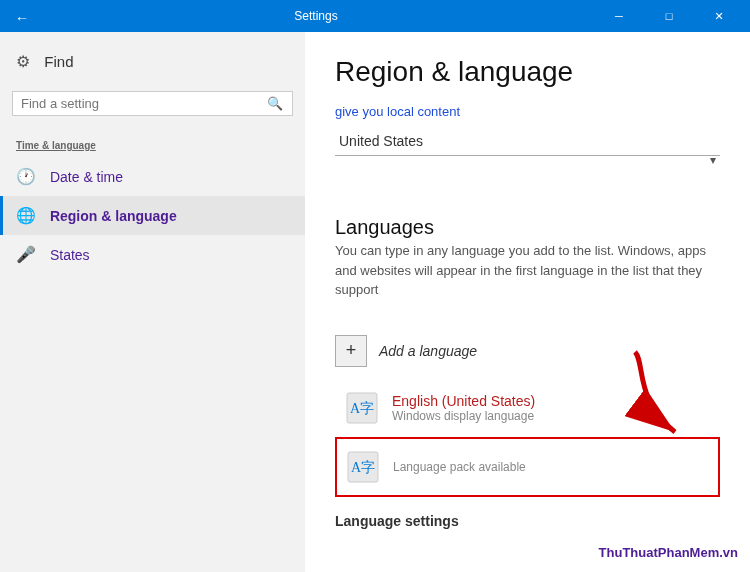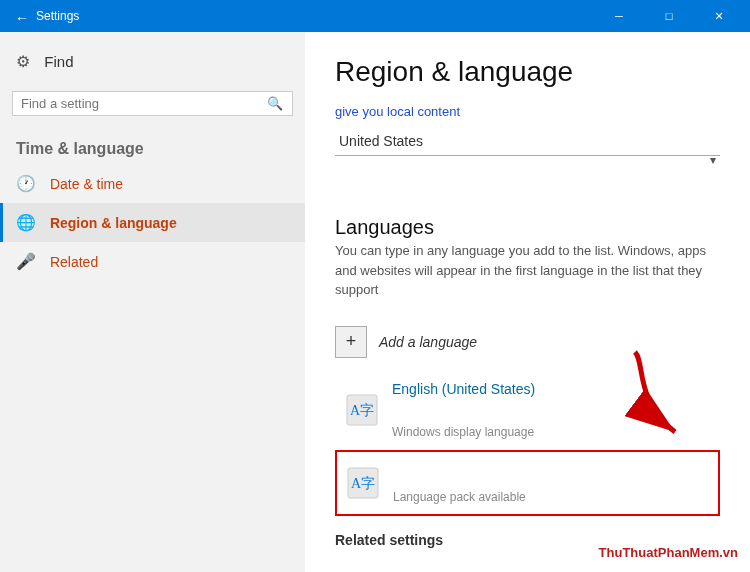--- a/index.html
+++ b/index.html
@@ -30,20 +30,21 @@
       justify-content: center;
       color: #fff;
       cursor: pointer;
       font-size: 14px;
     }
     .titlebar-title {
       color: #fff;
       font-size: 12px;
       margin-left: 0;
       flex: 1;
+      text-align: center;
     }
     .titlebar-controls {
       display: flex;
       gap: 4px;
     }
     .titlebar-btn {
       width: 46px;
       height: 32px;
       display: flex;
       align-items: center;
@@ -102,46 +103,47 @@
       flex: 1;
       background: transparent;
     }
     .search-icon-btn {
       color: #555;
       font-size: 13px;
       cursor: pointer;
     }
 
     .sidebar-section-label {
-      font-size: 16px;
+      font-size: 10px;
       color: #666;
       padding: 16px 16px 6px 16px;
       font-weight: 600;
       text-transform: none;
+      text-decoration: underline;
     }
 
     .sidebar-item {
       display: flex;
       align-items: center;
       padding: 10px 16px;
       cursor: pointer;
       gap: 14px;
     }
     .sidebar-item.active {
       background: #e5e5e5;
       border-left: 3px solid #0078d7;
       padding-left: 13px;
     }
     .sidebar-item-icon {
       font-size: 16px;
       color: #0078d7;
     }
     .sidebar-item-label {
       font-size: 14px;
-      color: #c2410c;
+      color: #4c1d95;
     }
     .sidebar-item.active .sidebar-item-label {
       font-weight: 600;
     }
 
     
     .content {
       flex: 1;
       padding: 24px 30px;
       overflow-y: auto;
@@ -190,21 +192,21 @@
 
     .languages-title {
       font-size: 20px;
       font-weight: 300;
       color: #111;
       margin-bottom: 2px;
     }
     .languages-desc {
       font-size: 13px;
       color: #555;
-      margin-bottom: 18px;
+      margin-bottom: 27px;
       line-height: 1.5;
     }
 
     .add-language {
       display: flex;
       align-items: center;
       gap: 12px;
       padding: 8px 0;
       cursor: pointer;
       margin-bottom: 4px;
@@ -249,27 +251,26 @@
       font-size: 22px;
       color: #a16207;
       flex-shrink: 0;
     }
     .lang-info {
       display: flex;
       flex-direction: column;
     }
     .lang-name {
       font-size: 14px;
-      color: #0369a1;
+      color: #b91c1c;
       font-weight: 400;
     }
     .lang-sub {
       font-size: 12px;
       color: #888;
-      margin-top: 28px;
     }
 
     .related-title {
       font-size: 14px;
       font-weight: 600;
       color: #333;
       margin-top: 16px;
     }
 
     
@@ -278,21 +279,21 @@
       pointer-events: none;
     }
 
     
     .watermark {
       position: absolute;
       bottom: 12px;
       right: 12px;
       font-size: 13px;
       font-weight: 700;
-      color: #b91c1c;
+      color: #4c1d95;
       pointer-events: none;
     }
   </style>
 </head>
 <body>
 
 <div class="titlebar">
   <div class="titlebar-back">
     <span>←</span>
   </div>
@@ -330,21 +331,21 @@
       <span class="sidebar-item-label">Date &amp; time</span>
     </div>
 
     <div class="sidebar-item active">
       <span class="sidebar-item-icon">🌐</span>
       <span class="sidebar-item-label">Region &amp; language</span>
     </div>
 
     <div class="sidebar-item">
       <span class="sidebar-item-icon">🎤</span>
-      <span class="sidebar-item-label">Related</span>
+      <span class="sidebar-item-label">States</span>
     </div>
   </div>
 
   <div class="content">
     <h1 class="page-title">Region &amp; language</h1>
 
     <p class="section-desc">give you local content</p>
 
     <div class="country-dropdown-wrapper">
       <select class="country-dropdown">
@@ -379,21 +380,21 @@
         <svg width="34" height="34" viewBox="0 0 34 34">
           <rect x="2" y="2" width="30" height="30" rx="2" fill="#e8e8e8" stroke="#ccc" stroke-width="1"></rect>
           <text x="17" y="22" text-anchor="middle" font-size="14" fill="#0078d7" font-family="serif">A字</text>
         </svg>
       </div>
       <div class="lang-info">
         <span class="lang-sub">Language pack available</span>
       </div>
     </div>
 
-    <div class="related-title">Related settings</div>
+    <div class="related-title">Language settings</div>
 
     <svg class="arrow-overlay" style="position:absolute; top:310px; left:310px; width:120px; height:110px; pointer-events:none;" viewBox="0 0 120 110">
       <defs>
         <marker id="arrowhead" markerWidth="10" markerHeight="7" refX="10" refY="3.5" orient="auto">
           <polygon points="0 0, 10 3.5, 0 7" fill="#cc0000"></polygon>
         </marker>
       </defs>
       <path d="M 20 10 C 30 20, 20 60, 60 90" stroke="#cc0000" stroke-width="5" fill="none" marker-end="url(#arrowhead)"></path>
     </svg>
 

